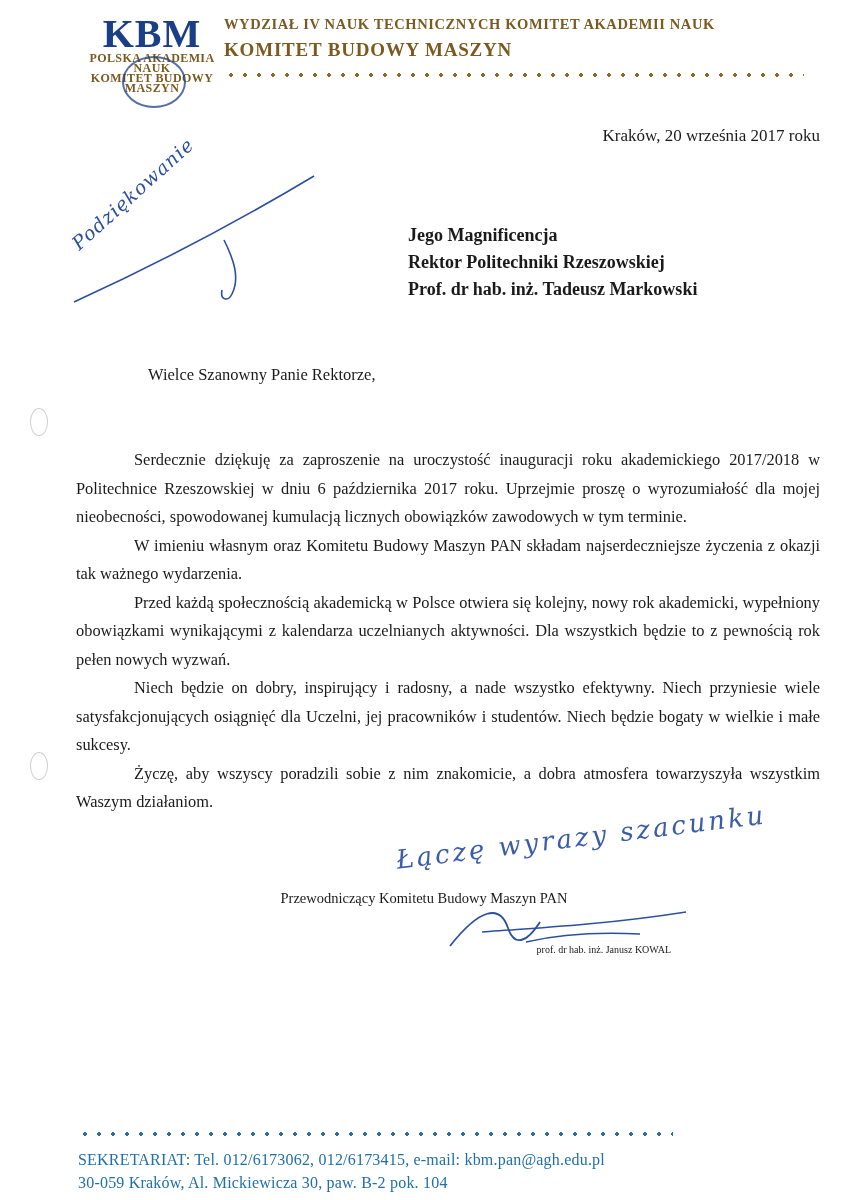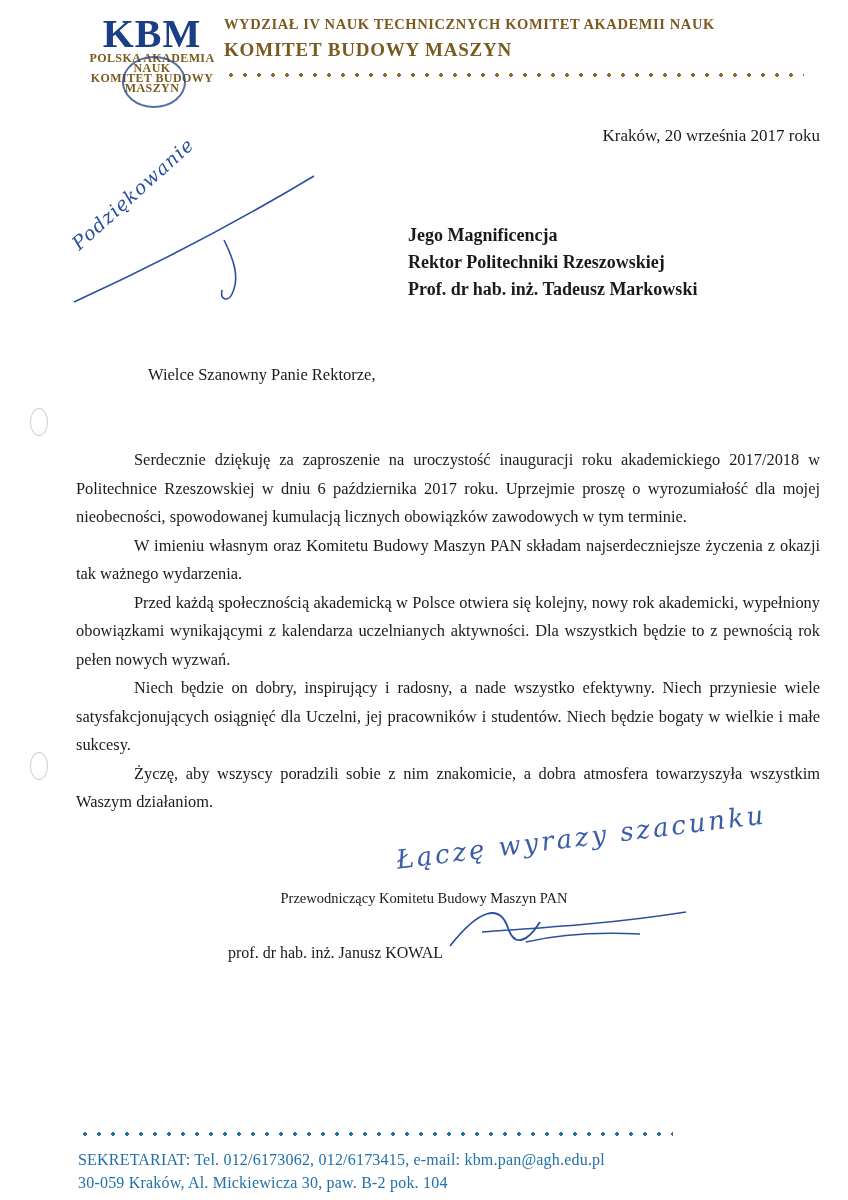--- a/index.html
+++ b/index.html
@@ -165,22 +165,22 @@
     position: absolute;
     left: 0; top: 78px;
     width: 848px;
     text-align: center;
     font-size: 14.5px;
   }
   .sig-name {
     position: absolute;
     left: 0; top: 132px;
     width: 671px;
-    text-align: center;
-    font-size: 16px;
+    text-align: right;
+    font-size: 10px;
   }
 
   
   .annot {
     position: absolute;
     left: 64px;
     top: 160px;
     width: 320px;
     height: 150px;
   }

